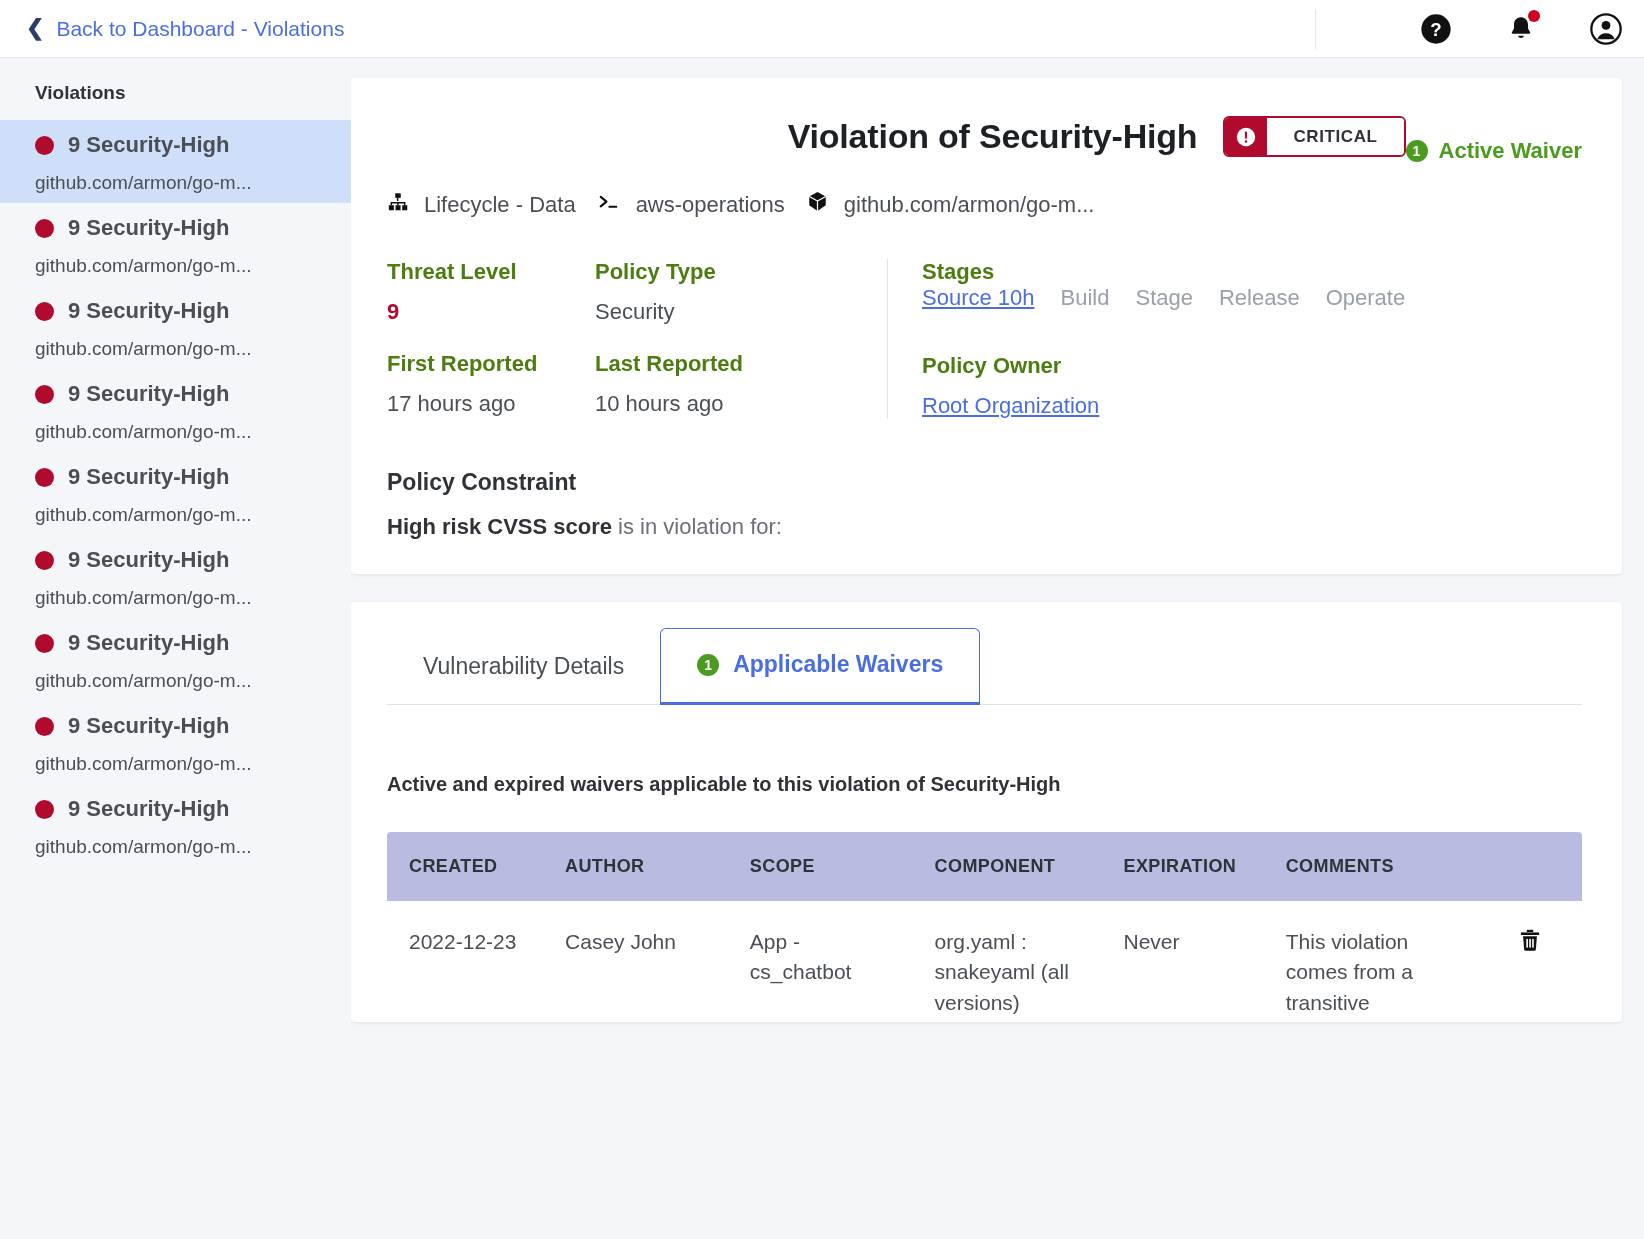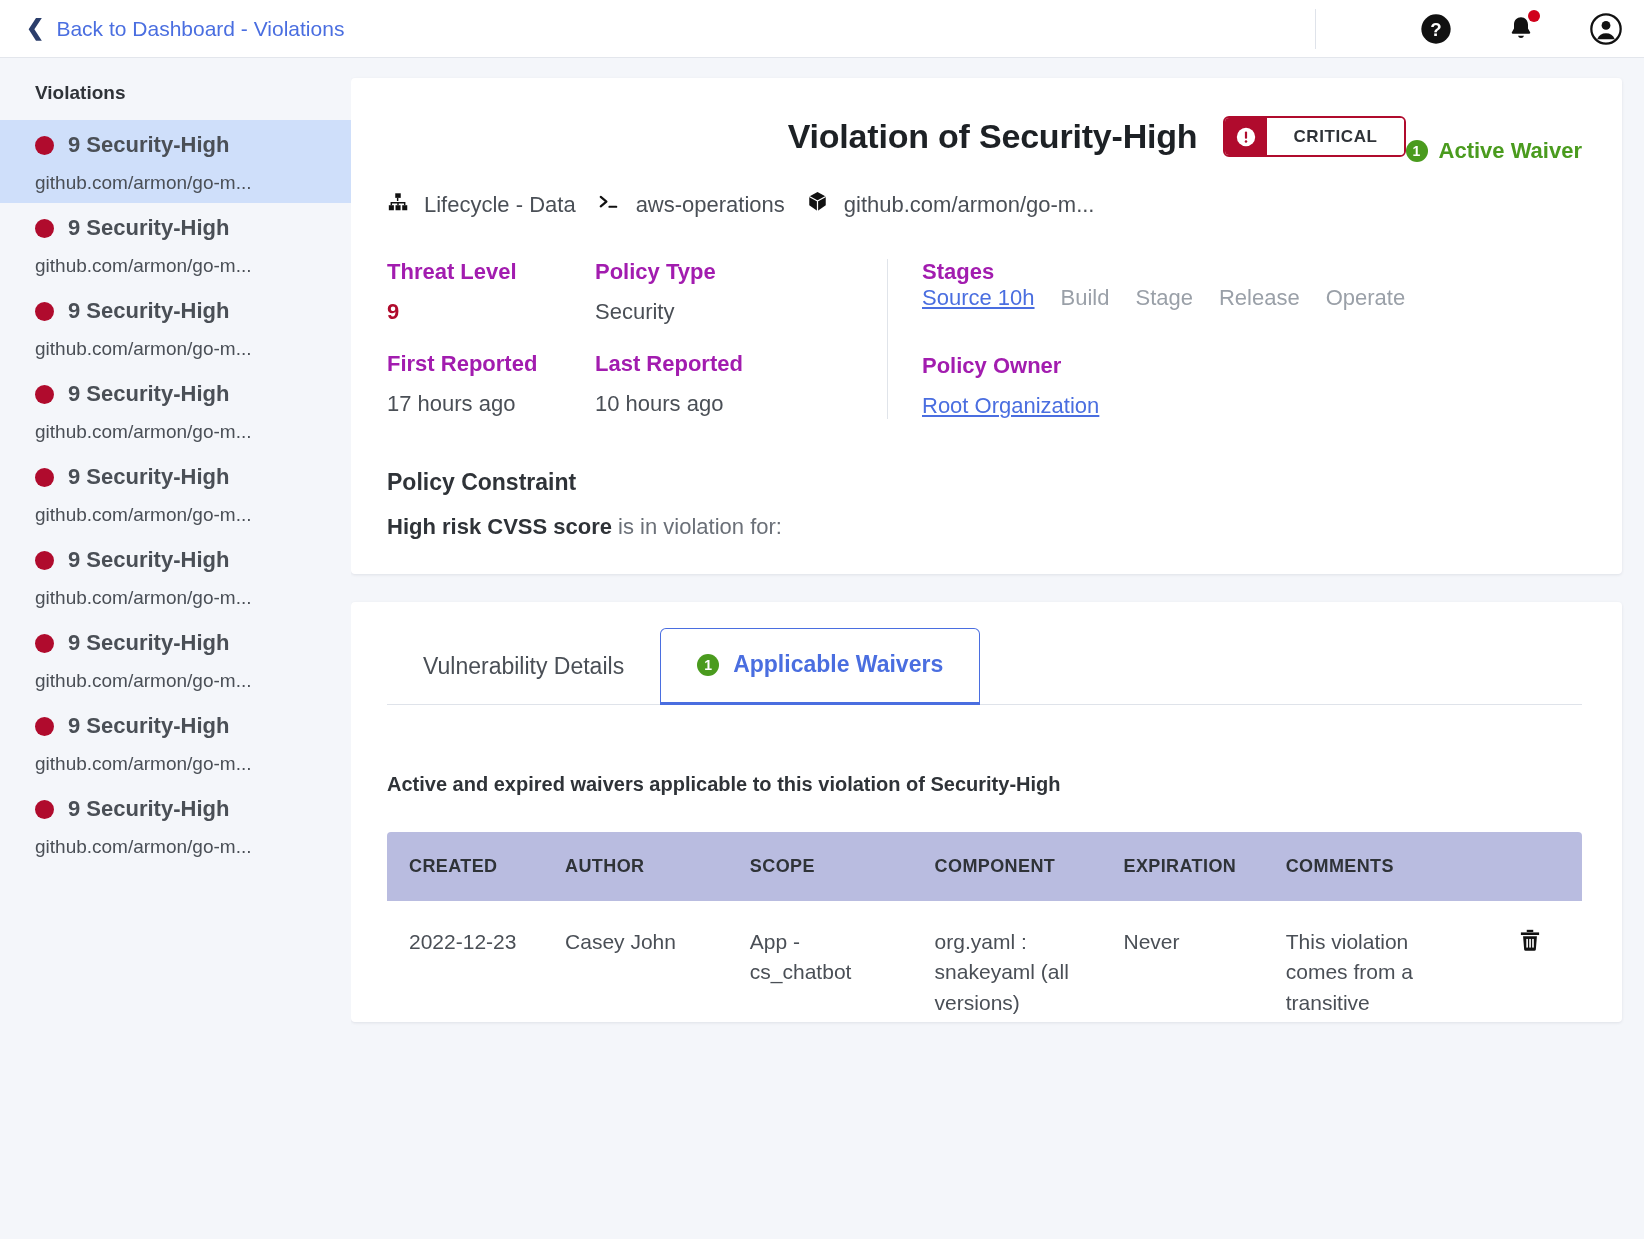--- a/index.html
+++ b/index.html
@@ -229,21 +229,21 @@
   .meta-right {
     flex: 1;
     border-left: 1px solid #e0e4ea;
     padding-left: 34px;
   }
   .meta-rows { display: flex; }
   .meta-cell { width: 208px; }
   .meta-label {
     font-size: 22px;
     font-weight: bold;
-    color: #a21caf;
+    color: #4d7c0f;
   }
   .meta-value {
     font-size: 22px;
     color: #4a4f56;
     margin-top: 14px;
   }
   .meta-value.threat { color: #b00b2d; font-weight: bold; }
   .link { color: #4a6ee0; }
   .link.ul { text-decoration: underline; cursor: pointer; }
   .meta-rows.second { margin-top: 26px; }

